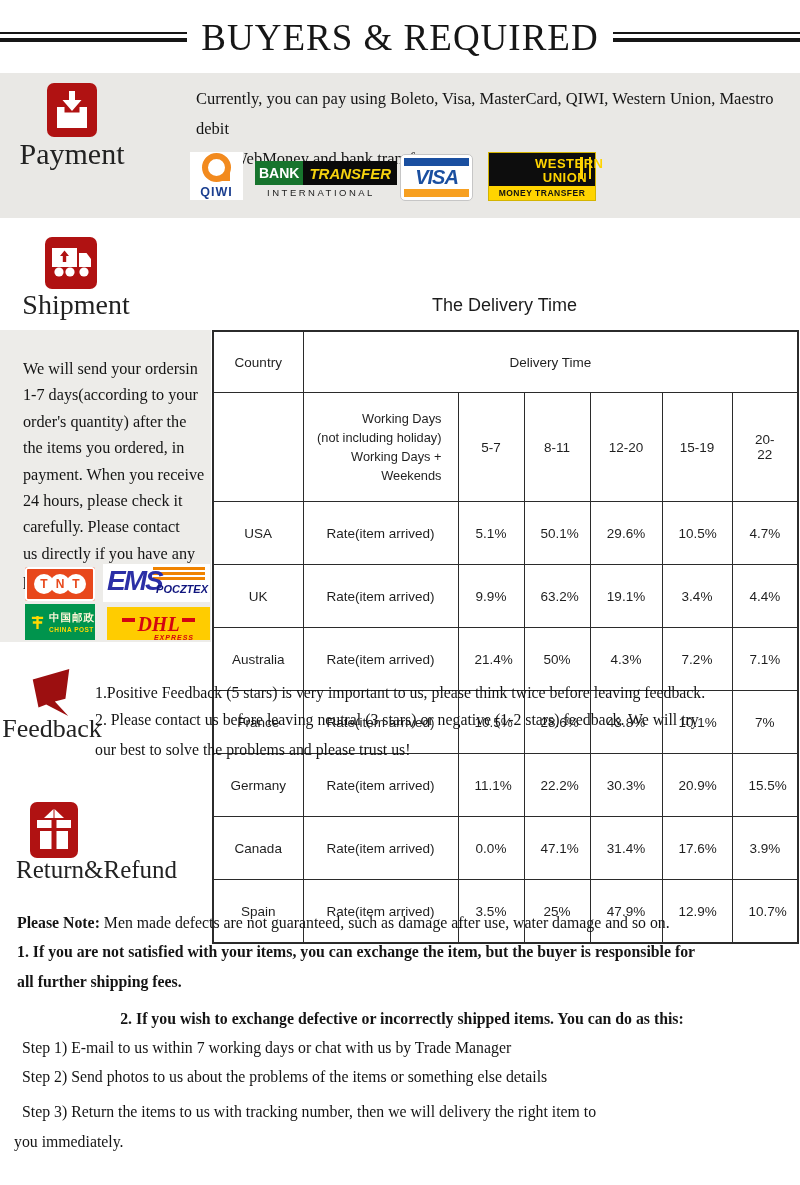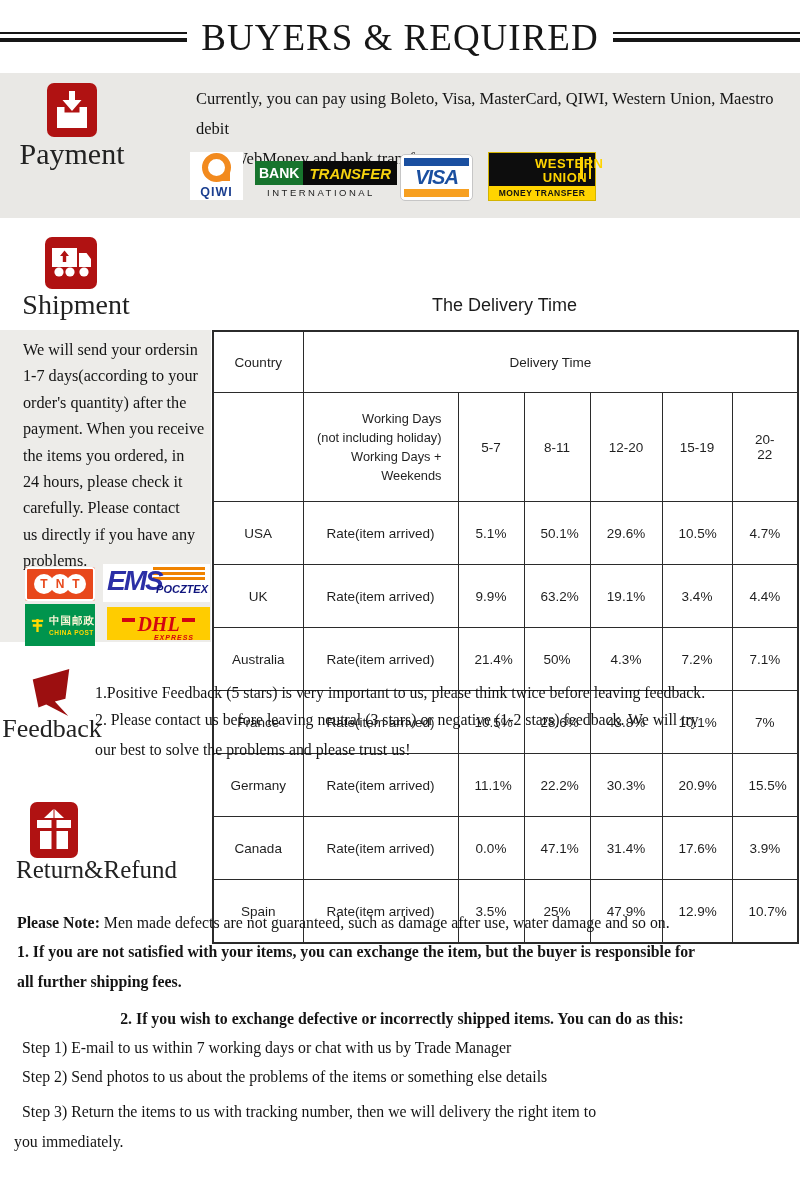--- a/index.html
+++ b/index.html
@@ -70,40 +70,40 @@
   .ship-icon { position:absolute; left:45px; top:237px; width:52px; height:52px; }
   .ship-label { position:absolute; left:0; top:289px; width:152px;
                 text-align:center; font-size:28px; color:#222; }
   .delivery-title { position:absolute; left:212px; top:295px; width:585px;
                     text-align:center; font-family:"Liberation Sans",sans-serif;
                     font-size:18px; color:#1c1c1c; }
 
   .ship-note { position:absolute; left:0; top:330px; width:211px; height:312px;
                background:#edece9; }
   .ship-note .line { margin-left:23px; font-size:16.2px; line-height:26.4px; }
-  .ship-note .line:first-child { margin-top:7px; }
+  .ship-note .line:first-child { margin-top:26px; }
 
   .logo-tnt { left:25px; top:567px; width:70px; height:34px; background:#e8481c;
               border-radius:3px; box-shadow:inset 0 0 0 2px #fff, inset 0 0 0 4px #e8481c;
               display:flex; align-items:center; justify-content:center; }
   .tnt-c { width:20px; height:20px; background:#fff; border-radius:50%;
            color:#e8481c; font-family:"Liberation Sans",sans-serif; font-weight:bold;
            font-size:12px; display:flex; align-items:center; justify-content:center;
            margin:0 -2px; }
 
   .logo-ems { left:103px; top:564px; width:107px; height:38px; background:#fff; }
   .ems-lines { position:absolute; top:3px; right:5px; width:52px; }
   .ems-lines div { height:2.5px; background:#f08300; margin-bottom:2.5px; }
   .ems-word { position:absolute; left:4px; top:3px; font-family:"Liberation Sans",sans-serif;
               font-style:italic; font-weight:bold; font-size:28px; line-height:1;
               color:#2b2fa6; letter-spacing:-2px; }
   .pocztex { position:absolute; right:2px; bottom:7px; font-family:"Liberation Sans",sans-serif;
              font-style:italic; font-weight:bold; font-size:11px; color:#10157e; }
 
-  .logo-cpost { left:25px; top:604px; width:70px; height:42px; background:#00944d;
+  .logo-cpost { left:25px; top:604px; width:70px; height:36px; background:#00944d;
                 display:flex; align-items:center; padding-left:5px; }
   .cp-text { margin-left:4px; }
   .cp-chars { font-family:"Liberation Sans",sans-serif; font-weight:bold;
               font-size:10.5px; color:#fdf6d8; letter-spacing:1px; }
   .cp-label { font-family:"Liberation Sans",sans-serif; font-weight:bold;
               font-size:6.5px; color:#ffd900; letter-spacing:0.5px; margin-top:1px; }
 
   .logo-dhl { left:107px; top:607px; width:103px; height:33px; background:#ffcc00;
               display:flex; flex-direction:column; align-items:center; justify-content:center; }
   .dhl-row { display:flex; align-items:center; }
@@ -212,22 +212,22 @@
       <circle cx="39" cy="35" r="4.6" fill="#fff"></circle>
     </svg>
   </div>
   <div class="ship-label">Shipment</div>
   <div class="delivery-title">The Delivery Time</div>
 
   <aside class="ship-note">
     <div class="line">We will send your ordersin</div>
     <div class="line">1-7 days(according to your</div>
     <div class="line">order's quantity) after the</div>
+    <div class="line">the items you ordered, in</div>
     <div class="line">payment. When you receive</div>
-    <div class="line">the items you ordered, in</div>
     <div class="line">24  hours, please check it</div>
     <div class="line">carefully. Please  contact</div>
     <div class="line">us directly if you have any</div>
     <div class="line">problems.</div>
   </aside>
 
   <div class="logo logo-tnt">
     <div class="tnt-c">T</div>
     <div class="tnt-c">N</div>
     <div class="tnt-c">T</div>

